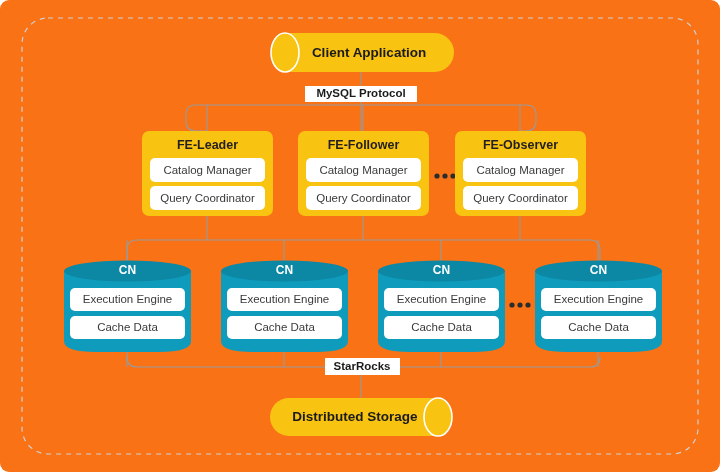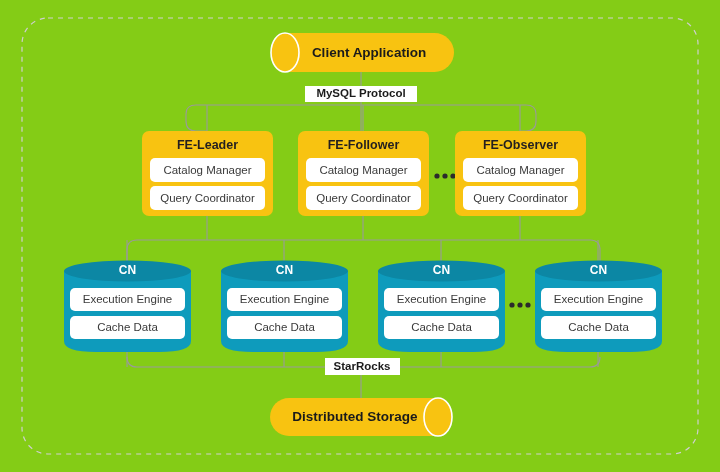--- a/index.html
+++ b/index.html
@@ -7,22 +7,23 @@
     padding: 0;
     background: #ffffff;
   }
   body {
     font-family: "Liberation Sans", sans-serif;
   }
   #canvas {
     position: relative;
     width: 720px;
     height: 472px;
-    background: #84cc16;
+    background: #f97316;
     overflow: hidden;
+    border-radius: 9px;
   }
   #diagram-svg {
     position: absolute;
     left: 0;
     top: 0;
     width: 720px;
     height: 472px;
   }
   .lbl {
     font-family: "Liberation Sans", sans-serif;

